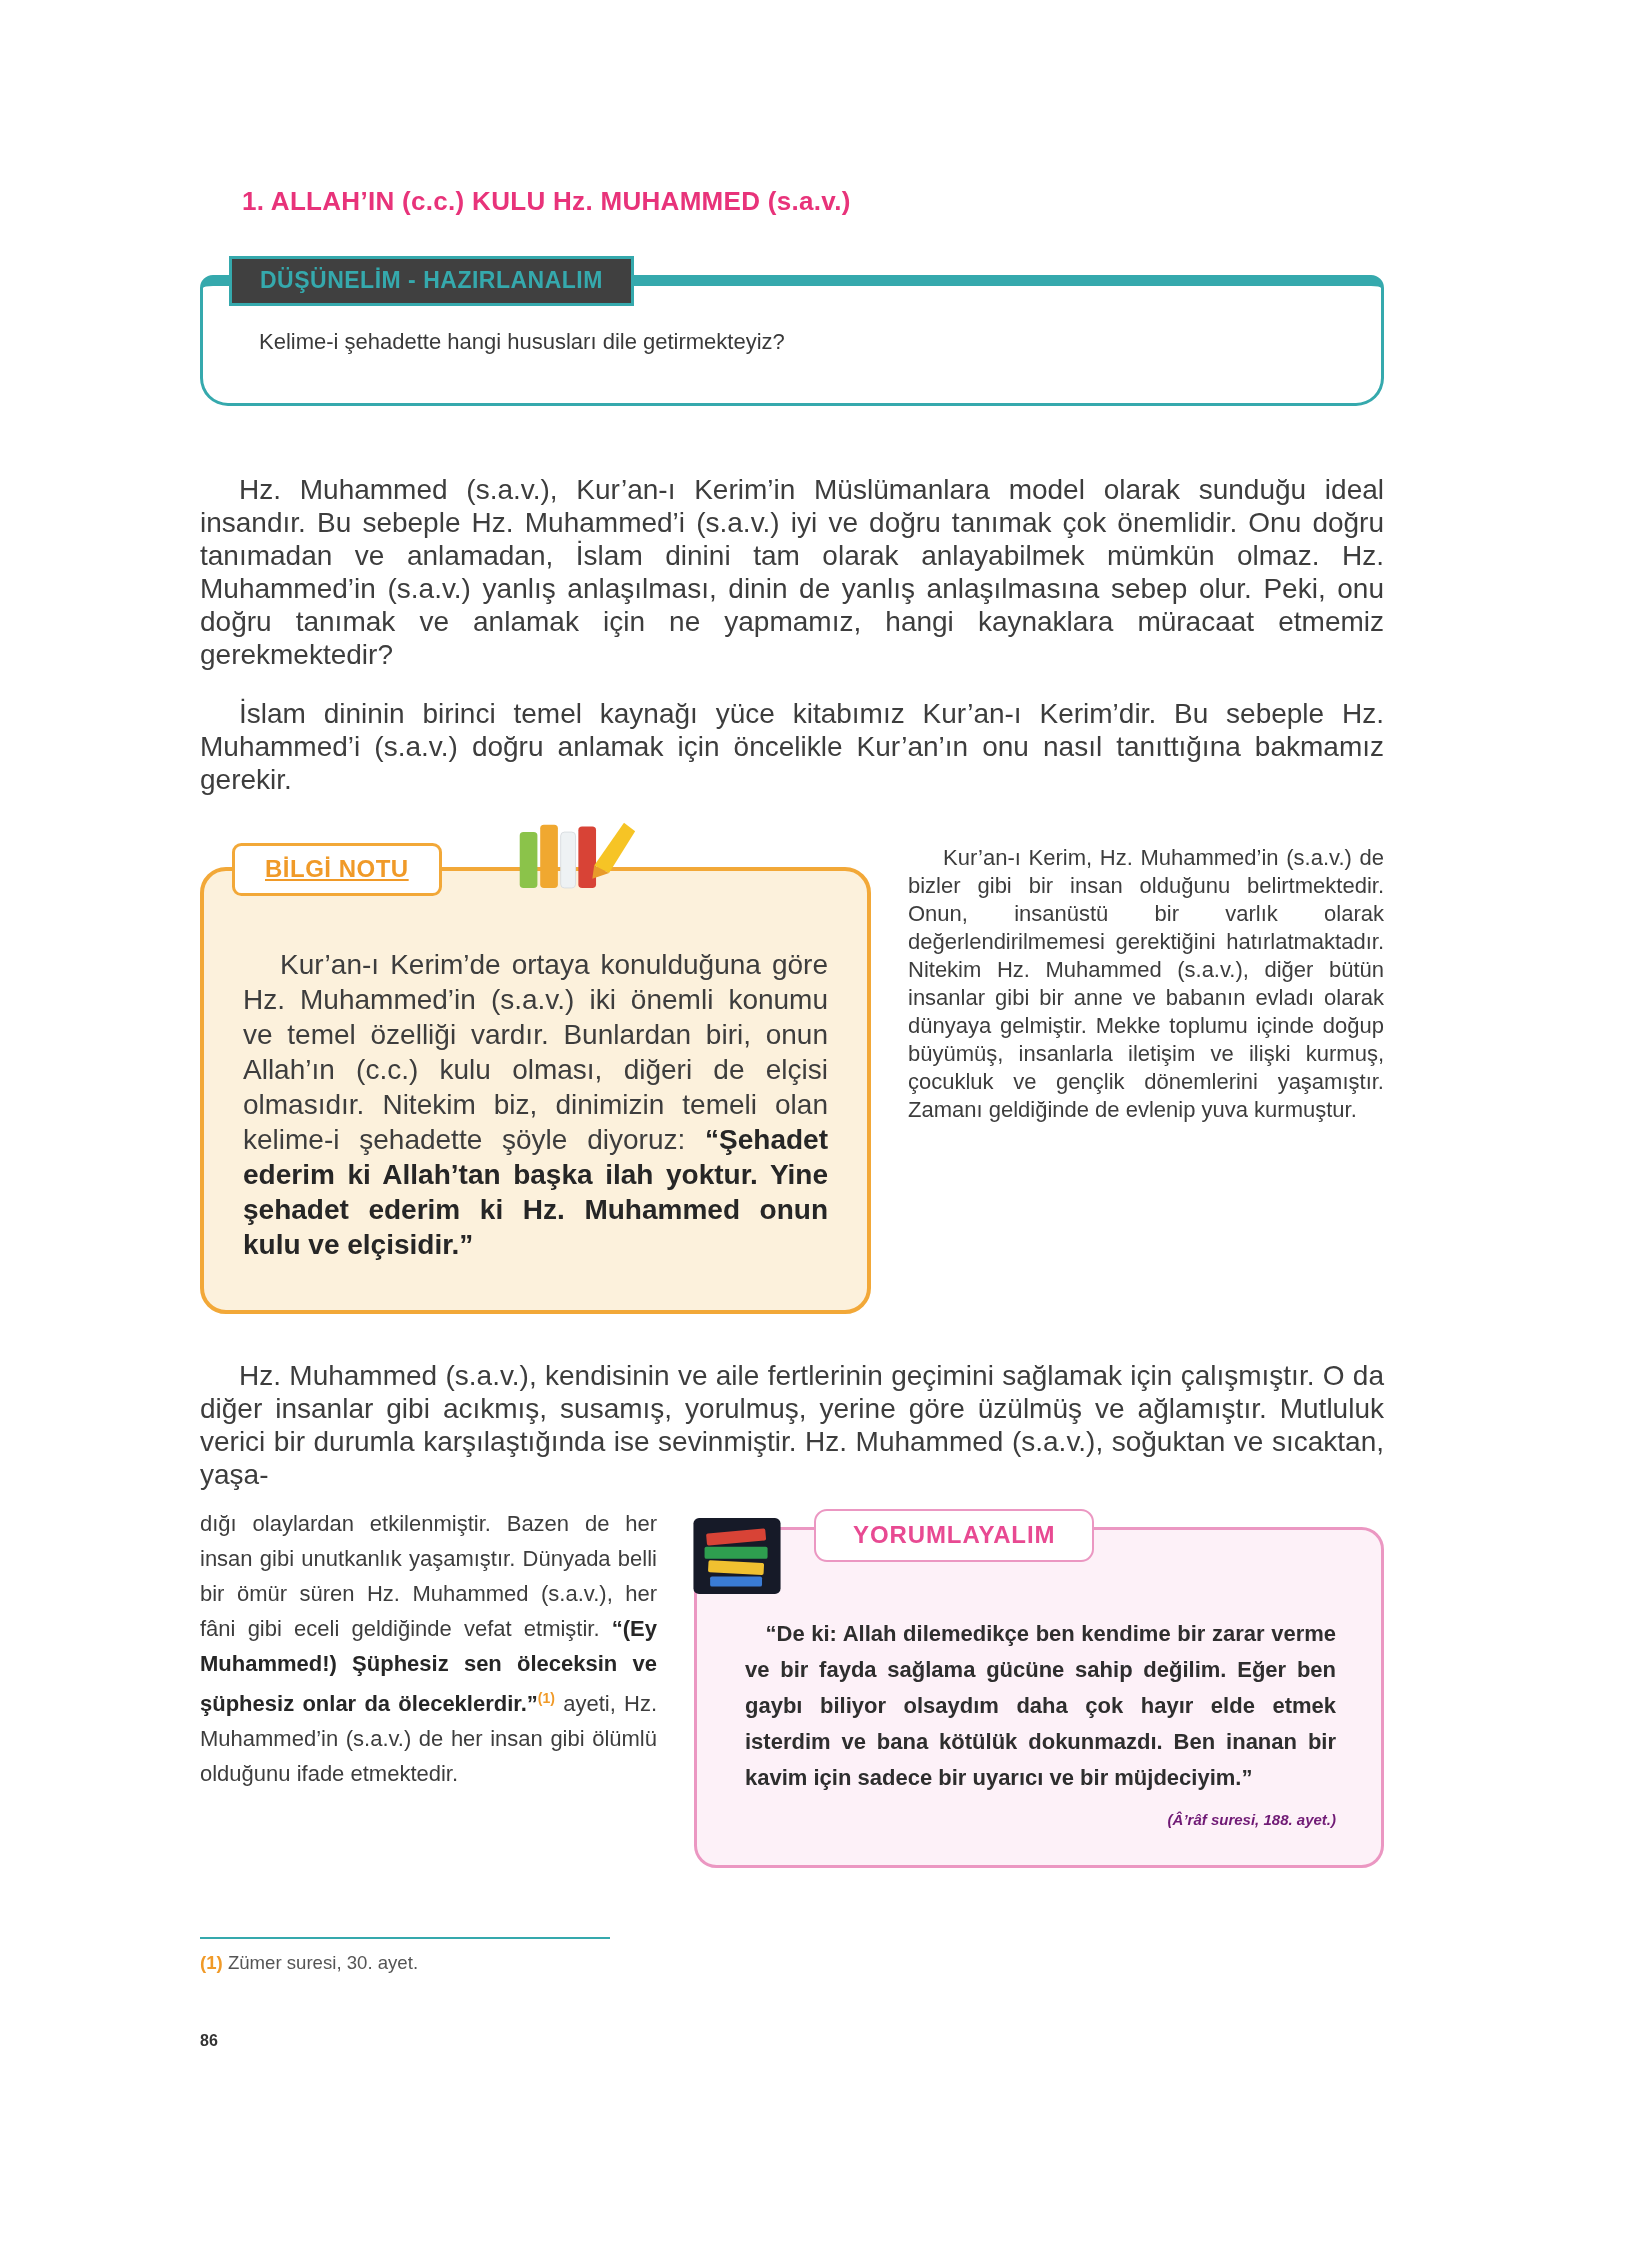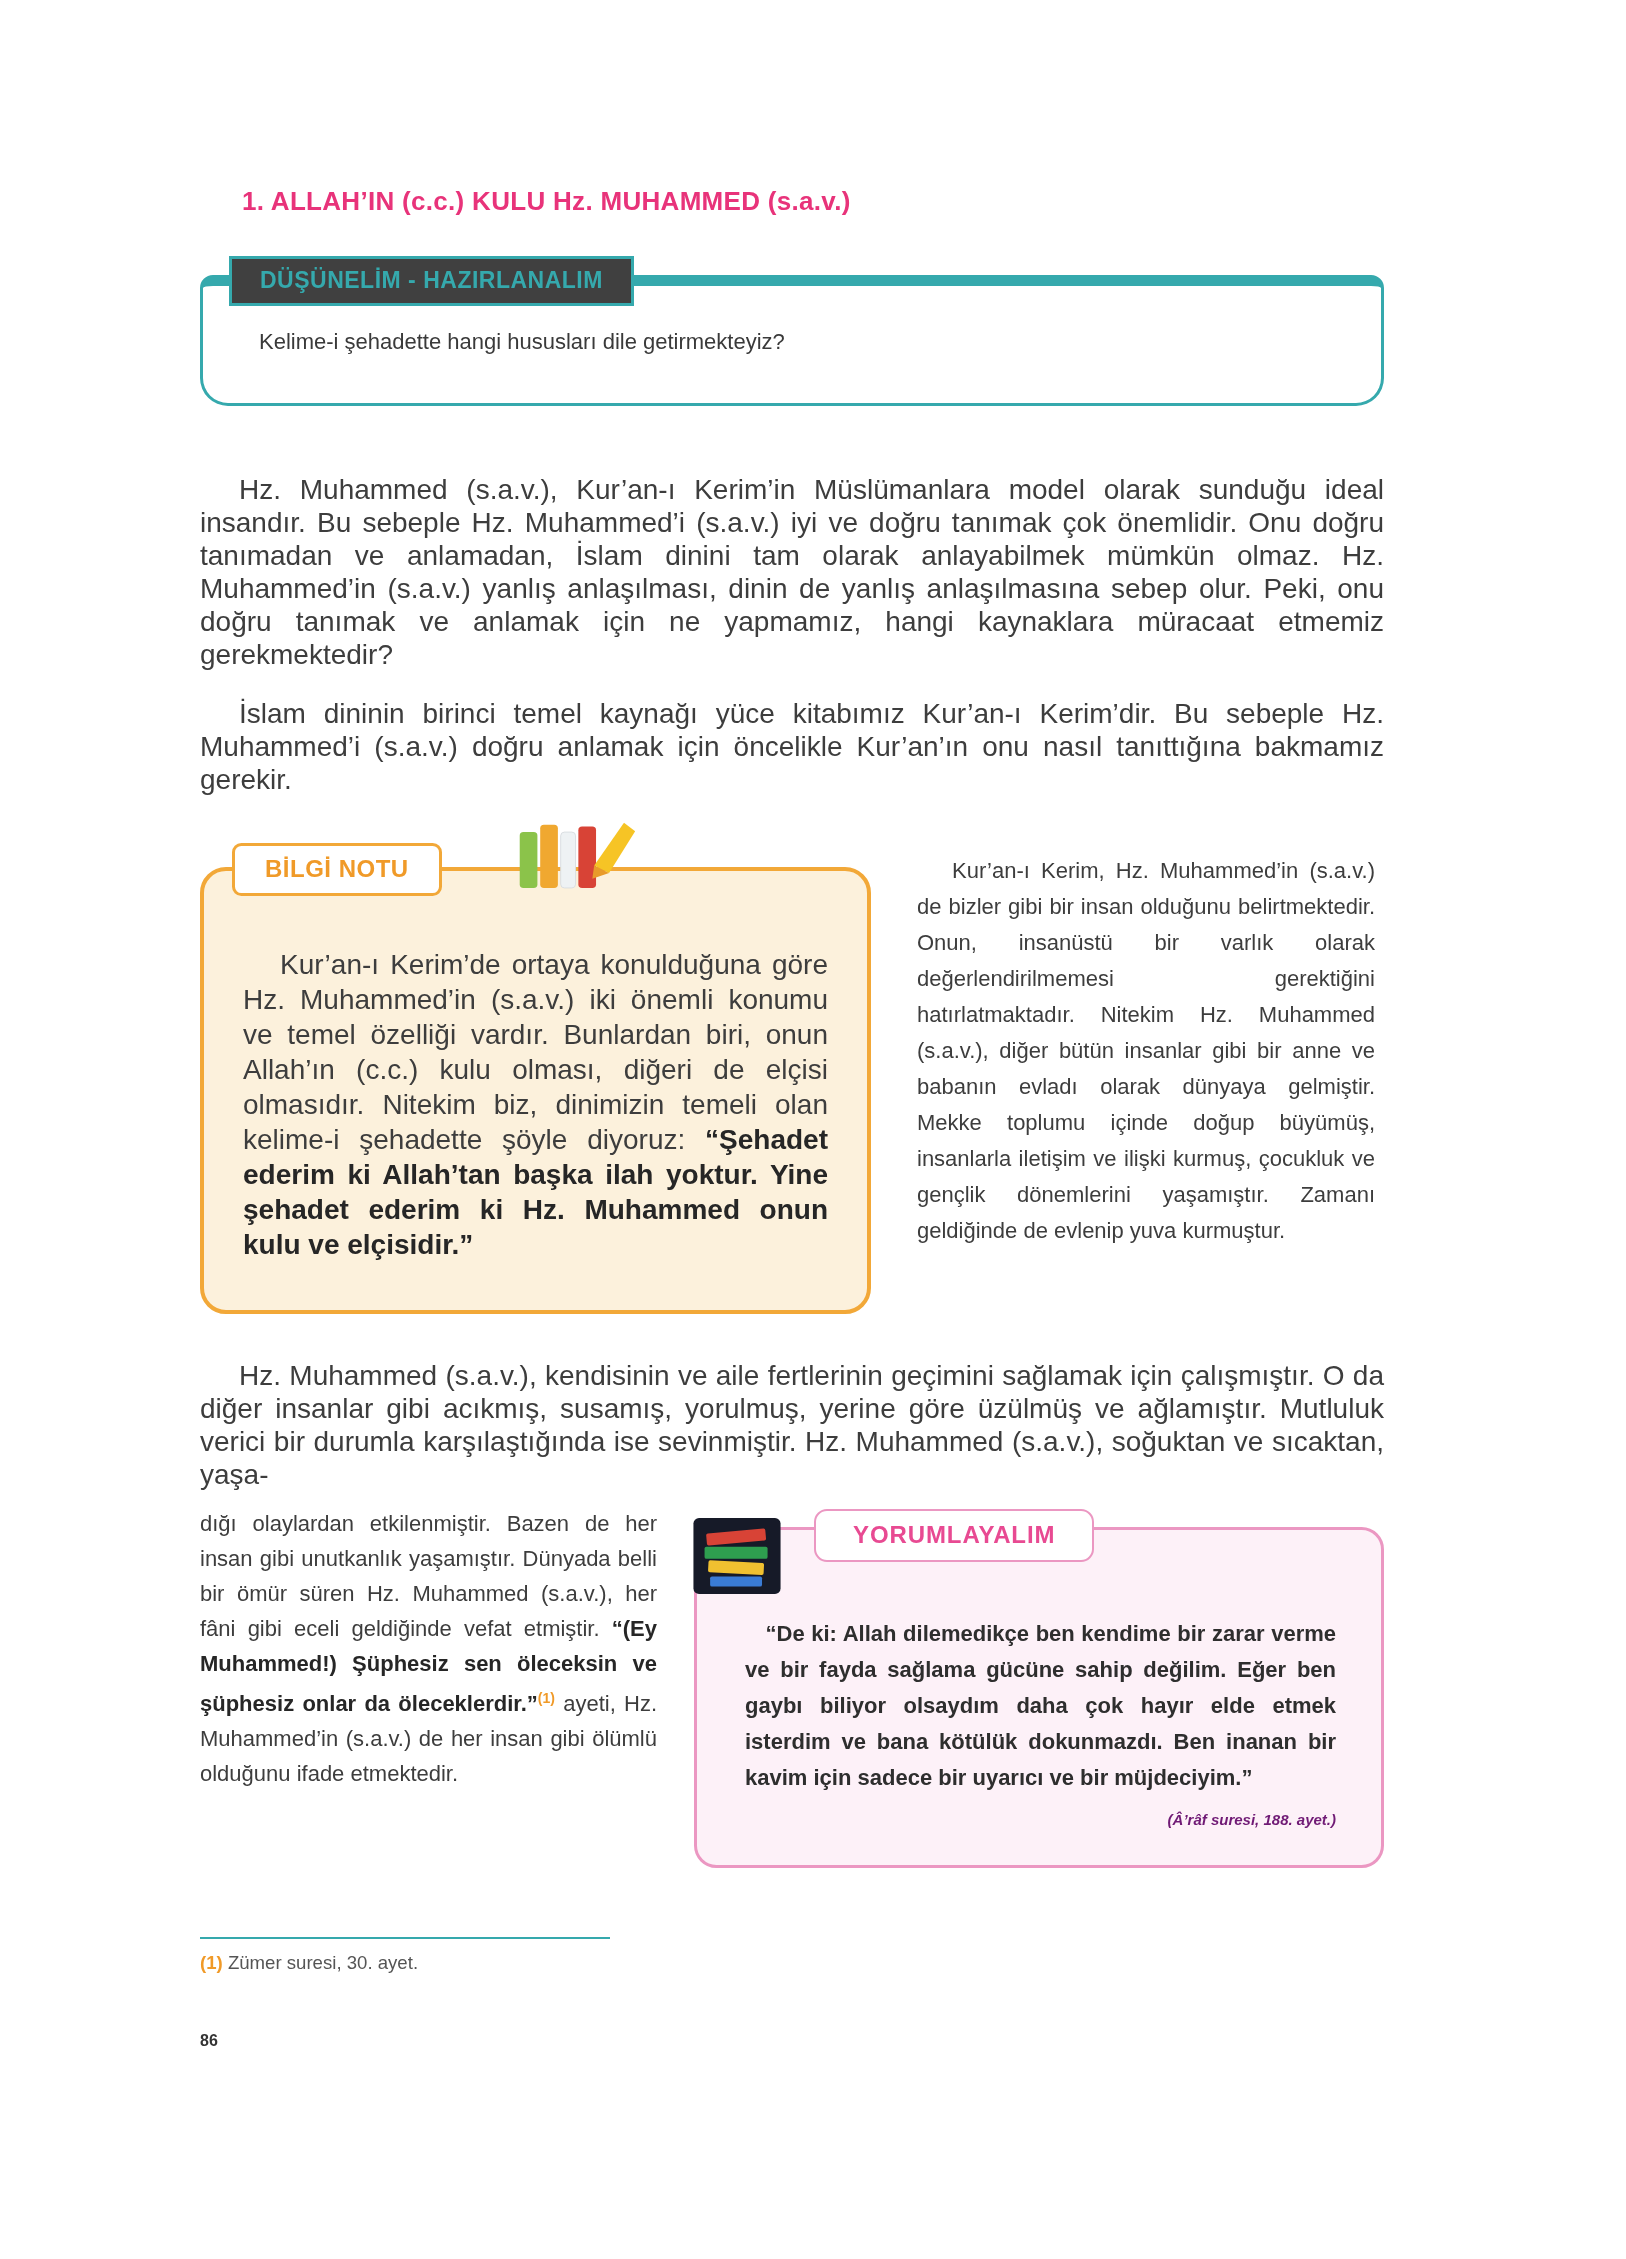--- a/index.html
+++ b/index.html
@@ -91,36 +91,37 @@
     top: -28px;
     left: 28px;
     background: #ffffff;
     border: 3.7px solid #f2a838;
     border-radius: 9.3px;
     padding: 9.3px 30px;
     font-size: 24px;
     font-weight: bold;
     color: #f09a28;
     letter-spacing: 0.5px;
+    text-decoration: underline;
   }
   .bilgi-icon { position: absolute; top: -54px; left: 312px; }
   .bilgi-text {
     margin: 0;
     font-size: 28px;
     line-height: 35px;
     text-align: justify;
     text-indent: 37px;
   }
   .side-col {
     flex: 1;
     font-size: 22px;
-    line-height: 36px;
+    line-height: 28px;
     text-align: justify;
     text-indent: 35px;
-    margin: 9px;
+    margin: 0;
   }
   
   .bottom-left {
     width: 457px;
     flex: none;
     font-size: 22px;
     line-height: 35px;
     text-align: justify;
     margin: 0;
   }

